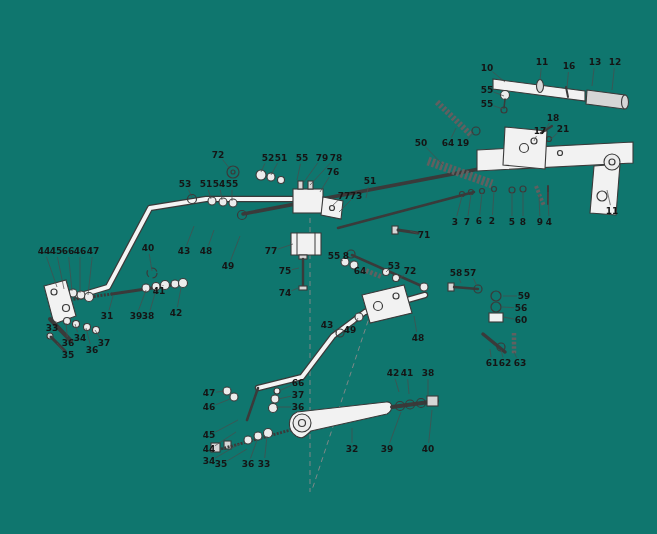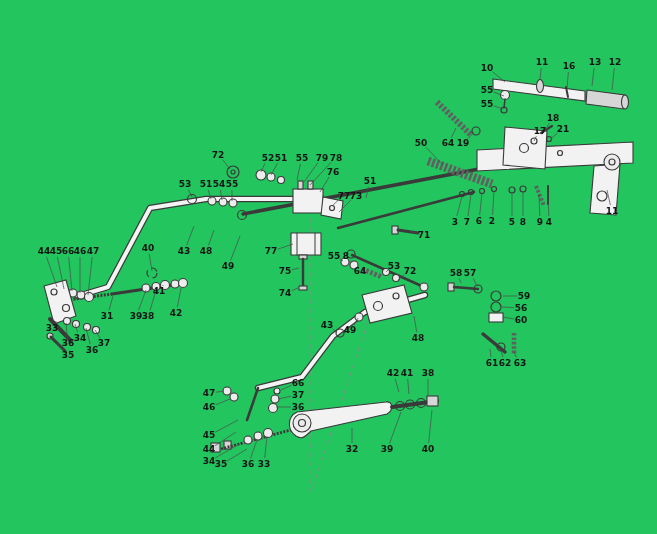--- a/index.html
+++ b/index.html
@@ -1,18 +1,18 @@
 <!DOCTYPE html>
 <html><head>
 <meta charset="utf-8">
 <style>
   html, body { margin: 0; padding: 0; background: #ffffff; }
   .canvas {
     width: 657px; height: 534px;
-    position: relative; background: #22c55e; overflow: hidden;
+    position: relative; background: #0f766e; overflow: hidden;
     font-family: "DejaVu Sans", sans-serif;
   }
   svg { display: block; }
   .part       { fill: #f2f2f2; stroke: #3a3a3a; stroke-width: 1.1; }
   .part-dark  { fill: #d6d6d6; stroke: #3a3a3a; stroke-width: 1.1; }
   .rod        { stroke: #3a3a3a; fill: none; stroke-linecap: round; }
   .thread     { stroke: #3a3a3a; fill: none; stroke-dasharray: 2 1.4; }
   .spring     { stroke: #606060; fill: none; stroke-dasharray: 2.6 1.8; }
   .washer     { fill: #ececec; stroke: #3a3a3a; stroke-width: 1.1; }
   .ring       { fill: none; stroke: #3a3a3a; stroke-width: 1.2; }

